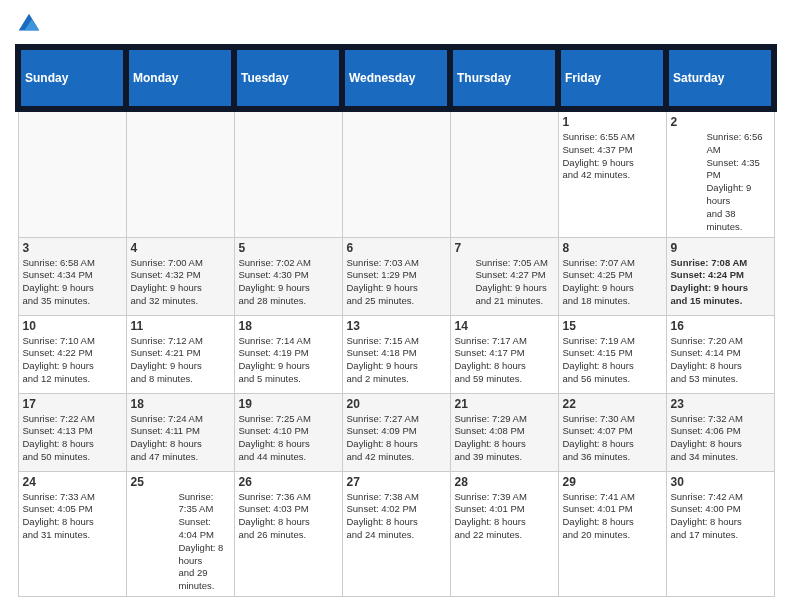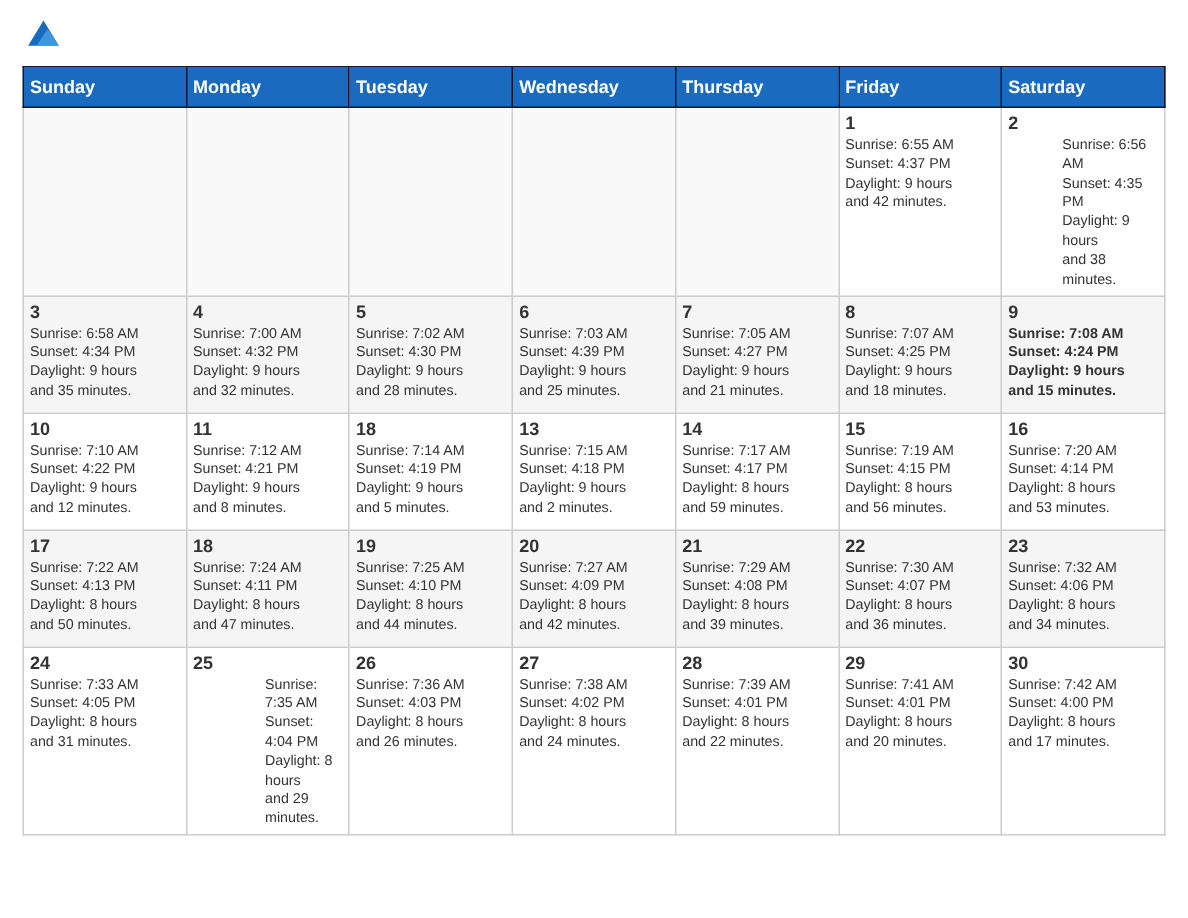--- a/index.html
+++ b/index.html
@@ -59,23 +59,23 @@
     }
     .calendar {
       width: 100%;
       border-collapse: collapse;
     }
     .calendar th {
       background: #1a6bbf;
       color: #fff;
       font-size: 12px;
       font-weight: bold;
-      padding: 6px 4px;
+      padding: 21px 4px;
       text-align: left;
-      border: 1px solid #0f172a;
+      border: 6px solid #0f172a;
     }
     .calendar td {
       width: 14.28%;
       vertical-align: top;
       padding: 3px 4px;
       border: 1px solid #ccc;
       font-size: 10px;
       color: #333;
       height: 78px;
       background: #fff;
@@ -172,27 +172,27 @@
           <td>
             <span class="day-number">5</span>
             <div class="day-info" style="white-space: pre-line;">Sunrise: 7:02 AM
 Sunset: 4:30 PM
 Daylight: 9 hours
 and 28 minutes.</div>
           </td>
           <td>
             <span class="day-number">6</span>
             <div class="day-info" style="white-space: pre-line;">Sunrise: 7:03 AM
-Sunset: 4:39 PM
+Sunset: 1:29 PM
 Daylight: 9 hours
 and 25 minutes.</div>
           </td>
           <td>
             <span class="day-number">7</span>
-            <div class="day-info" style="white-space: pre-line;">Sunrise: 7:05 AM
+            <div class="day-info" style="white-space: pre-line; margin-left: 21px;">Sunrise: 7:05 AM
 Sunset: 4:27 PM
 Daylight: 9 hours
 and 21 minutes.</div>
           </td>
           <td>
             <span class="day-number">8</span>
             <div class="day-info" style="white-space: pre-line;">Sunrise: 7:07 AM
 Sunset: 4:25 PM
 Daylight: 9 hours
 and 18 minutes.</div>

